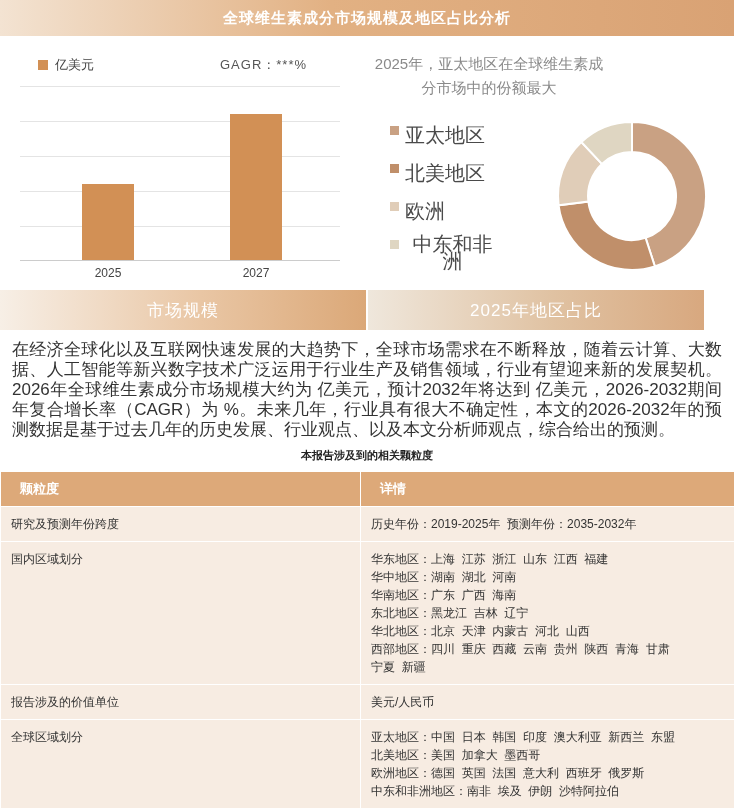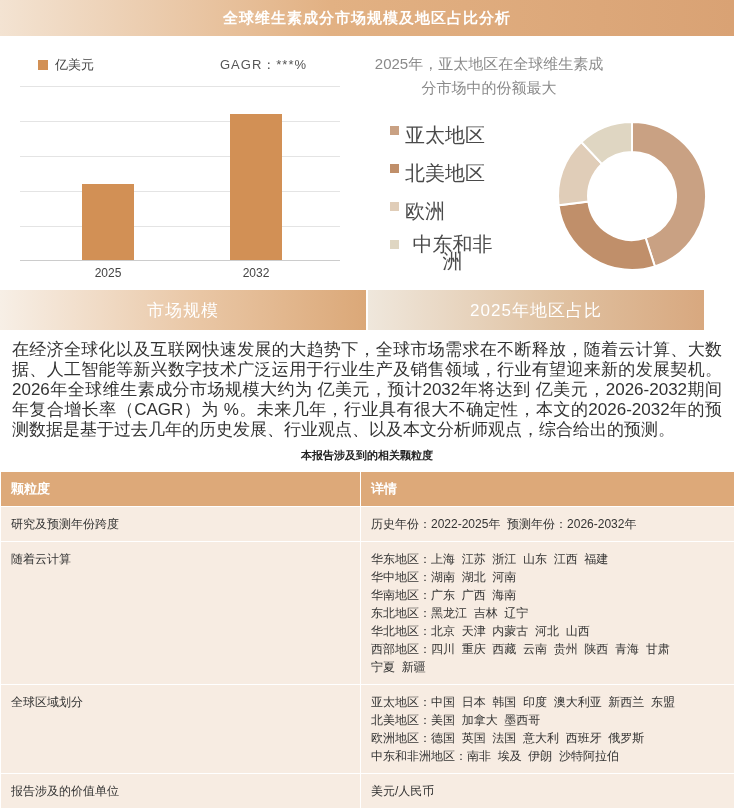--- a/index.html
+++ b/index.html
@@ -211,21 +211,21 @@
     width: 734px;
     border-collapse: collapse;
     table-layout: fixed;
   }
   table.gran th {
     background: #dda979;
     color: #ffffff;
     font-size: 13px;
     font-weight: bold;
     text-align: left;
-    padding: 8px 10px;
+    padding: 8px 19px;
     border: 1px solid #ffffff;
   }
   table.gran td {
     background: #f7ece2;
     font-size: 12px;
     color: #333;
     padding: 8px 10px;
     border: 1px solid #ffffff;
     vertical-align: top;
     line-height: 18px;
@@ -259,21 +259,21 @@
         <div class="grid-line" style="top:70px;"></div>
         <div class="grid-line" style="top:105px;"></div>
         <div class="grid-line" style="top:140px;"></div>
         <div class="axis-line"></div>
         <div class="bar" id="bar-0" style="left: 62px; width: 52px; height: 76px; background: rgb(210, 144, 85);"></div>
         <div class="bar" id="bar-1" style="left: 210px; width: 52px; height: 146px; background: rgb(210, 144, 85);"></div>
       </div>
 
       <div class="cat-labels">
         <div class="cat-label" style="left:88px;">2025</div>
-        <div class="cat-label" style="left:236px;">2032</div>
+        <div class="cat-label" style="left:236px;">2027</div>
       </div>
     </div>
 
     <div class="chart-right">
       <div class="donut-title">2025年，亚太地区在全球维生素成分市场中的份额最大</div>
 
       <div class="donut-legend">
         <div class="donut-legend-item">
           <span class="sw" style="background:#c9a183;"></span>
           <span>亚太地区</span>
@@ -326,46 +326,46 @@
     <thead>
       <tr>
         <th>颗粒度</th>
         <th>详情</th>
       </tr>
     </thead>
     <tbody id="gran-body">
         <tr>
           <td>研究及预测年份跨度</td>
           <td>
-            <span class="cell-line">历史年份：2022-2025年  预测年份：2026-2032年</span>
+            <span class="cell-line">历史年份：2019-2025年  预测年份：2035-2032年</span>
           </td>
         </tr>
         <tr>
-          <td>随着云计算</td>
+          <td>国内区域划分</td>
           <td>
             <span class="cell-line">华东地区：上海  江苏  浙江  山东  江西  福建</span>
             <span class="cell-line">华中地区：湖南  湖北  河南</span>
             <span class="cell-line">华南地区：广东  广西  海南</span>
             <span class="cell-line">东北地区：黑龙江  吉林  辽宁</span>
             <span class="cell-line">华北地区：北京  天津  内蒙古  河北  山西</span>
             <span class="cell-line">西部地区：四川  重庆  西藏  云南  贵州  陕西  青海  甘肃</span>
             <span class="cell-line">宁夏  新疆</span>
           </td>
         </tr>
         <tr>
+          <td>报告涉及的价值单位</td>
+          <td>
+            <span class="cell-line">美元/人民币</span>
+          </td>
+        </tr>
+        <tr>
           <td>全球区域划分</td>
           <td>
             <span class="cell-line">亚太地区：中国  日本  韩国  印度  澳大利亚  新西兰  东盟</span>
             <span class="cell-line">北美地区：美国  加拿大  墨西哥</span>
             <span class="cell-line">欧洲地区：德国  英国  法国  意大利  西班牙  俄罗斯</span>
             <span class="cell-line">中东和非洲地区：南非  埃及  伊朗  沙特阿拉伯</span>
           </td>
         </tr>
-        <tr>
-          <td>报告涉及的价值单位</td>
-          <td>
-            <span class="cell-line">美元/人民币</span>
-          </td>
-        </tr>
       </tbody>
   </table>
 
 </div>
 
 </body></html>

